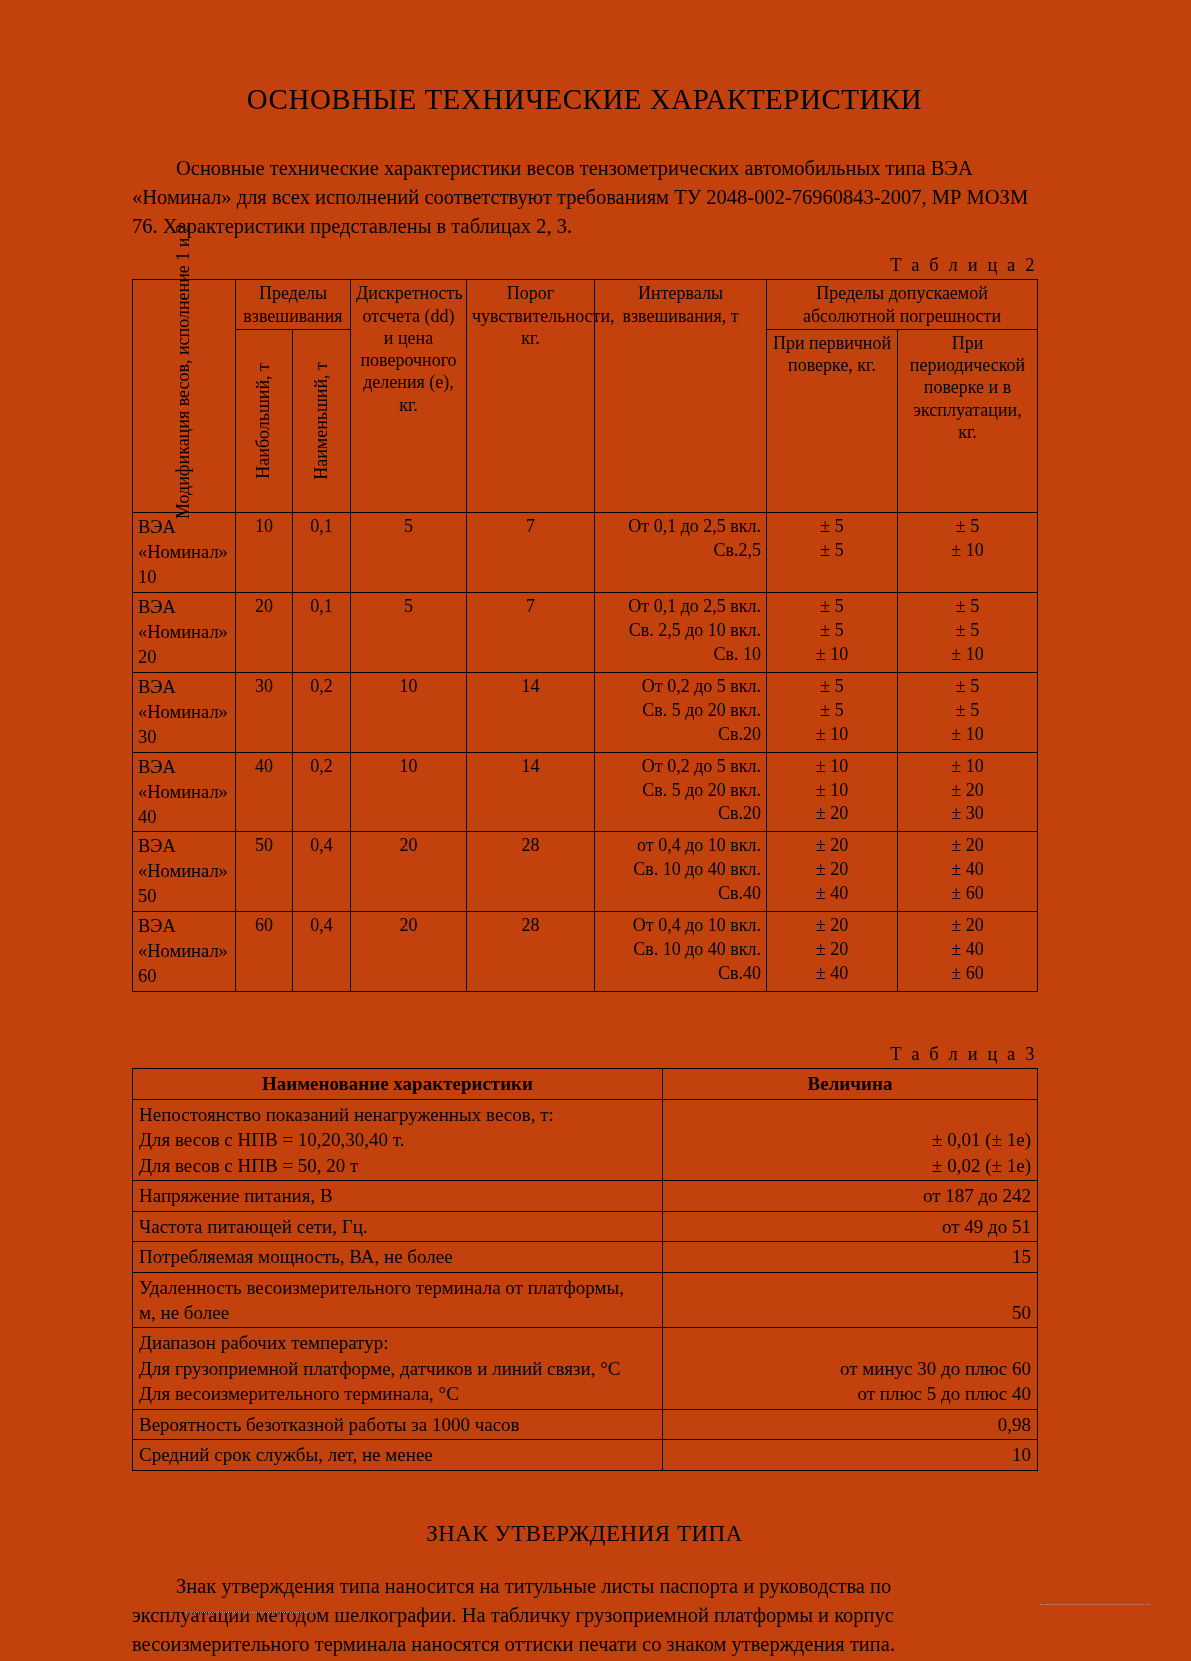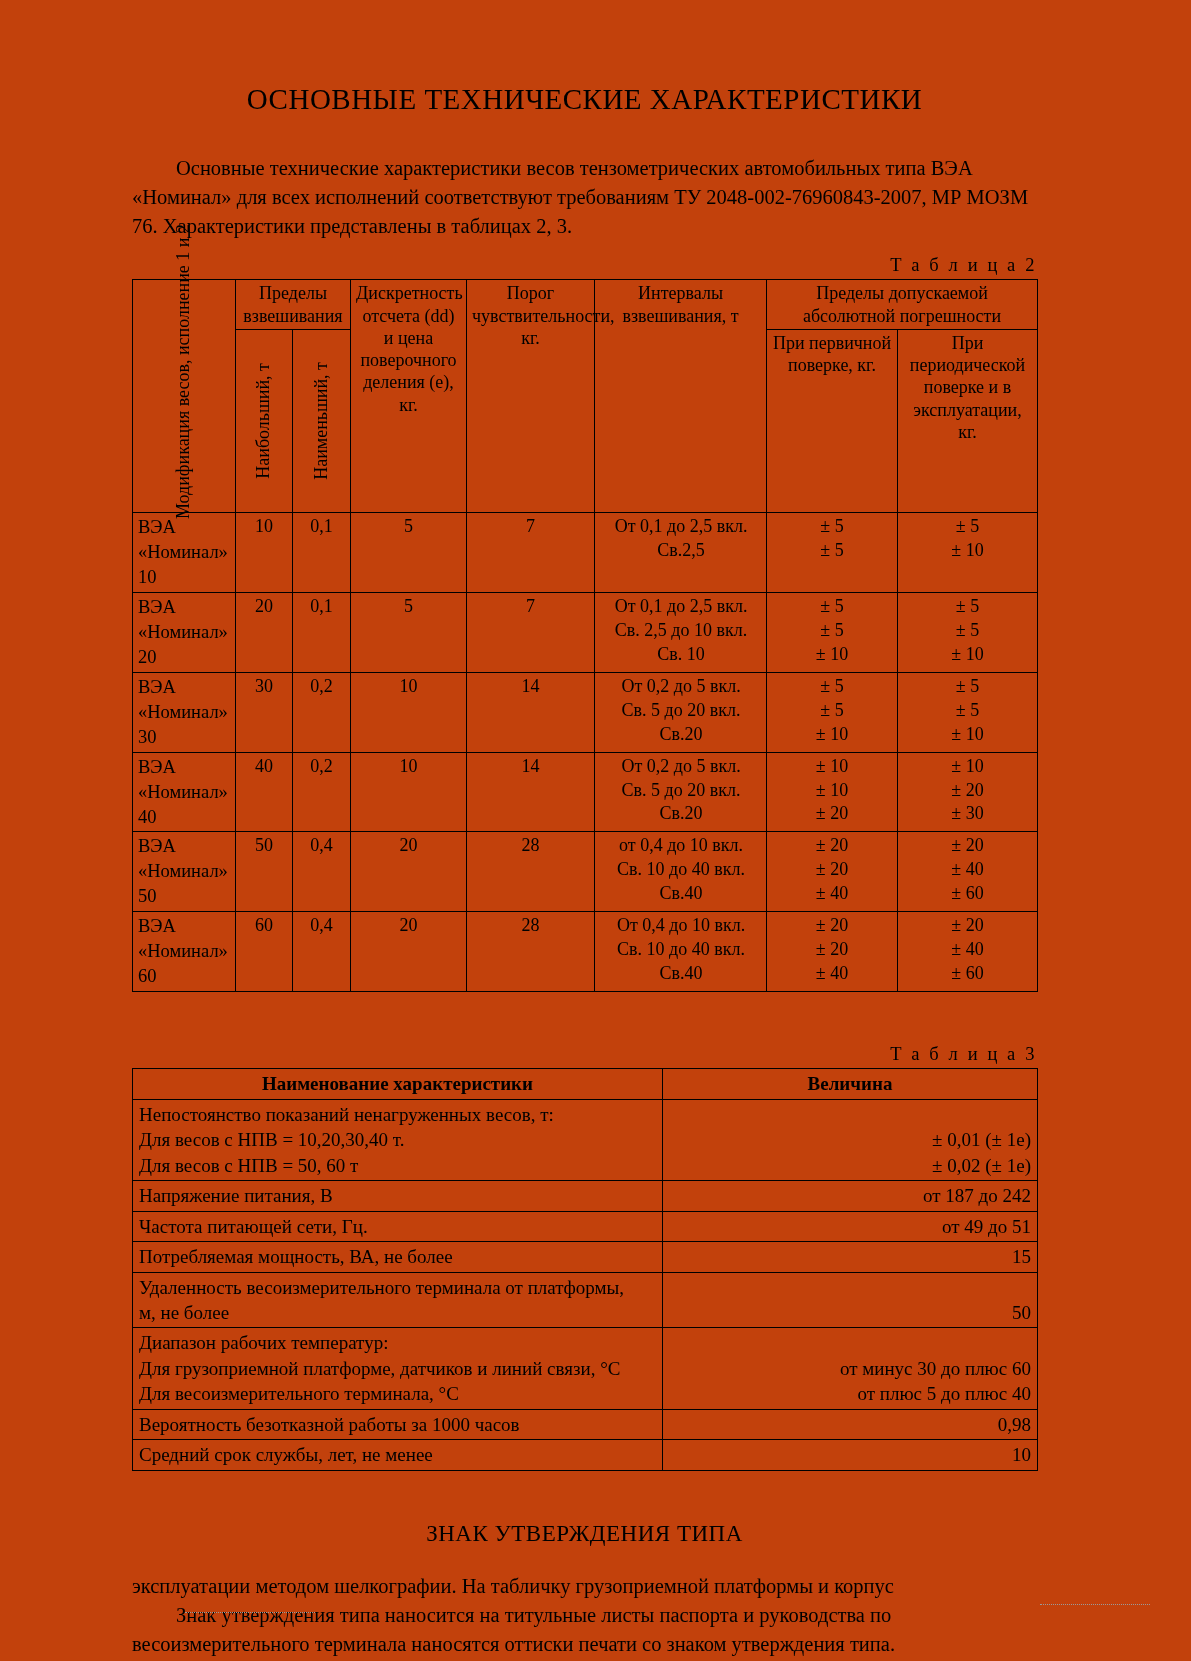--- a/index.html
+++ b/index.html
@@ -92,21 +92,21 @@
     text-align: center;
     white-space: nowrap;
     line-height: 1.3;
     font-size: 18px;
   }
 
   
   #table2 td { font-size: 18px; }
   #table2 .hdr-cell { text-align: center; }
   #table2 .model-cell { font-size: 18.5px; line-height: 1.35; }
-  #table2 .interval-cell { text-align: center; line-height: 1.33; padding-left: 6px; }
+  #table2 .interval-cell { text-align: right; line-height: 1.33; padding-left: 6px; }
   #table2 .err-cell { text-align: center; line-height: 1.33; }
   #table2 .num-cell { text-align: center; }
   .subhdr { font-size: 17.5px; text-align: center; line-height: 1.25; margin-left: 48px; }
 
   
   #table3 { font-size: 19px; }
   #table3 td { padding: 2px 6px; line-height: 1.34; }
   #table3 th {
     font-weight: bold;
     text-align: center;
@@ -350,21 +350,21 @@
         <tr>
           <th>Наименование характеристики</th>
           <th>Величина</th>
         </tr>
       </thead>
       <tbody id="table3-body">
           <tr>
             <td>
               <div>Непостоянство показаний ненагруженных весов, т:</div>
               <div>Для весов с НПВ = 10,20,30,40 т.</div>
-              <div>Для весов с НПВ = 50, 60 т</div>
+              <div>Для весов с НПВ = 50, 20 т</div>
             </td>
             <td class="val">
               <div class="nowrap">&nbsp;</div>
               <div class="nowrap">± 0,01 (± 1е)</div>
               <div class="nowrap">± 0,02 (± 1е)</div>
             </td>
           </tr>
           <tr>
             <td>
               <div>Напряжение питания, В</div>
@@ -430,22 +430,22 @@
         </tbody>
     </table>
 
     <div style="height:50px"></div>
 
     <h1 class="doc-title-2">ЗНАК УТВЕРЖДЕНИЯ ТИПА</h1>
 
     <div style="height:26px"></div>
 
     <div>
+      <p class="body-text"><span class="indent"></span><span>Знак утверждения типа наносится на титульные листы паспорта и руководства по</span></p>
       <p class="body-text">эксплуатации методом шелкографии. На табличку грузоприемной платформы и корпус</p>
-      <p class="body-text"><span class="indent"></span><span>Знак утверждения типа наносится на титульные листы паспорта и руководства по</span></p>
       <p class="body-text">весоизмерительного терминала наносятся оттиски печати со знаком утверждения типа.</p>
     </div>
 
   </div>
 
   <div class="page-artifact" style="left:185px; top:1612px; width:130px;"></div>
   <div class="page-artifact" style="left:1040px; top:1604px; width:110px;"></div>
 </div>
 
 </body></html>

